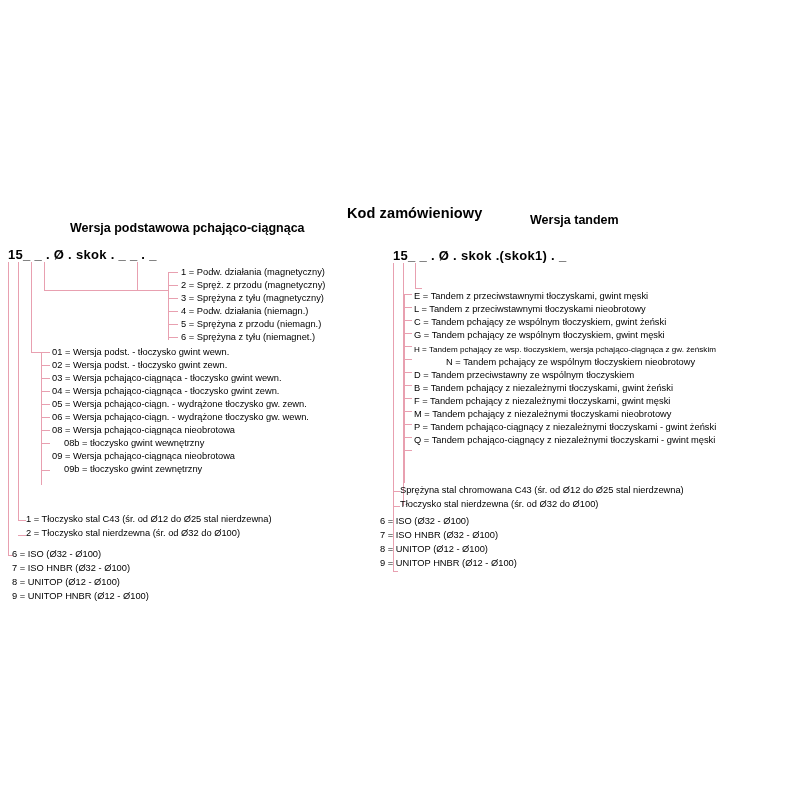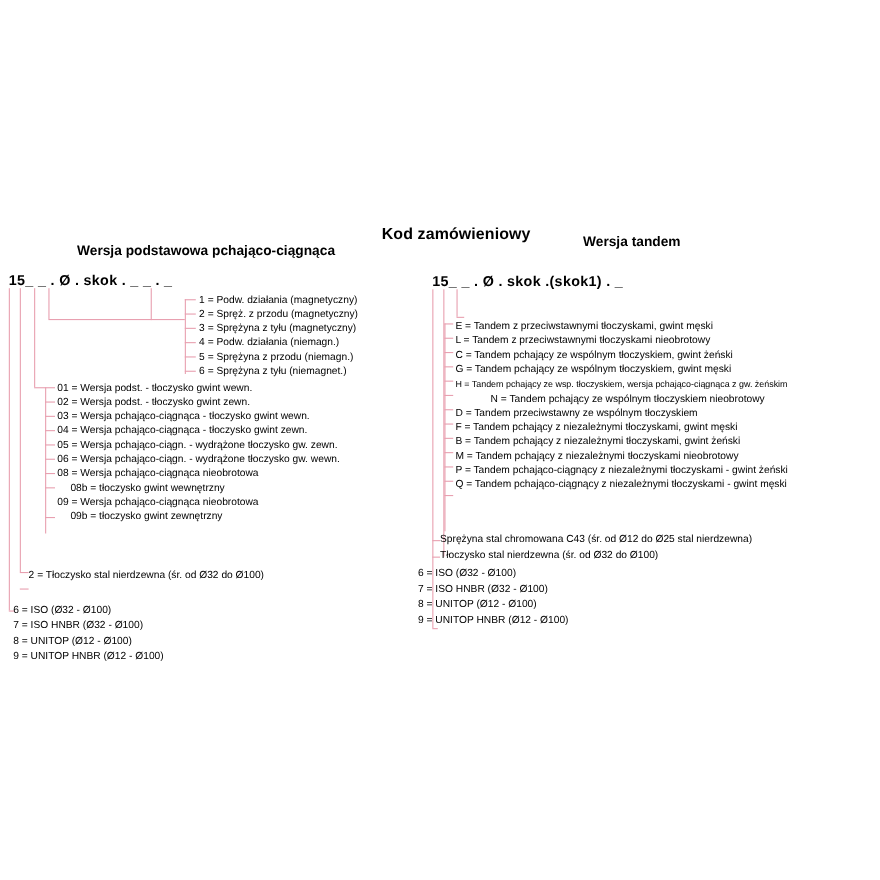--- a/index.html
+++ b/index.html
@@ -116,20 +116,21 @@
     <div class="txt" style="margin-top:2px;">06 =  Wersja pchająco-ciągn. - wydrążone tłoczysko gw. wewn.</div>
     <div class="txt" style="margin-top:2px;">08 =  Wersja pchająco-ciągnąca nieobrotowa</div>
     <div class="txt" style="margin-top:2px; margin-left:12px;">08b =  tłoczysko gwint wewnętrzny</div>
     <div class="txt" style="margin-top:2px;">09 =  Wersja pchająco-ciągnąca nieobrotowa</div>
     <div class="txt" style="margin-top:2px; margin-left:12px;">09b =  tłoczysko gwint zewnętrzny</div>
   </div>
 
   <div class="ln ln-h abs" style="left:18px; top:520px; width:8px;"></div>
   <div class="ln ln-h abs" style="left:18px; top:535px; width:8px;"></div>
   <div class="abs" style="left:26px; top:514px;">
+    <div class="txt">1 = Tłoczysko stal C43 (śr. od Ø12 do Ø25 stal nierdzewna)</div>
     <div class="txt" style="margin-top:3px;">2 = Tłoczysko stal nierdzewna (śr. od Ø32 do Ø100)</div>
   </div>
 
   <div class="ln ln-h abs" style="left:8px; top:555px; width:5px;"></div>
   <div class="abs" style="left:12px; top:549px;">
     <div class="txt">6 = ISO (Ø32 - Ø100)</div>
     <div class="txt" style="margin-top:3px;">7 = ISO HNBR (Ø32 - Ø100)</div>
     <div class="txt" style="margin-top:3px;">8 = UNITOP (Ø12 - Ø100)</div>
     <div class="txt" style="margin-top:3px;">9 = UNITOP HNBR (Ø12 - Ø100)</div>
   </div>
@@ -158,22 +159,22 @@
   <div class="ln ln-h abs" style="left:404px; top:450px; width:8px;"></div>
 
   <div class="abs" style="left:414px; top:289px;">
     <div class="txt" style="margin-top:2px;">E = Tandem z przeciwstawnymi tłoczyskami, gwint męski</div>
     <div class="txt" style="margin-top:2px;">L = Tandem z przeciwstawnymi tłoczyskami nieobrotowy</div>
     <div class="txt" style="margin-top:2px;">C = Tandem pchający ze wspólnym tłoczyskiem, gwint żeński</div>
     <div class="txt" style="margin-top:2px;">G = Tandem pchający ze wspólnym tłoczyskiem, gwint męski</div>
     <div class="txt-sm" style="margin-top:3px;">H = Tandem pchający ze wsp. tłoczyskiem, wersja pchająco-ciągnąca z gw. żeńskim</div>
     <div class="txt" style="margin-top:2px;padding-left:32px;">N = Tandem pchający ze wspólnym tłoczyskiem nieobrotowy</div>
     <div class="txt" style="margin-top:2px;">D = Tandem przeciwstawny ze wspólnym tłoczyskiem</div>
+    <div class="txt" style="margin-top:2px;">B = Tandem pchający z niezależnymi tłoczyskami, gwint żeński</div>
     <div class="txt" style="margin-top:2px;">F = Tandem pchający z niezależnymi tłoczyskami, gwint męski</div>
-    <div class="txt" style="margin-top:2px;">B = Tandem pchający z niezależnymi tłoczyskami, gwint żeński</div>
     <div class="txt" style="margin-top:2px;">M = Tandem pchający z niezależnymi tłoczyskami nieobrotowy</div>
     <div class="txt" style="margin-top:2px;">P = Tandem pchająco-ciągnący z niezależnymi tłoczyskami - gwint żeński</div>
     <div class="txt" style="margin-top:2px;">Q = Tandem pchająco-ciągnący z niezależnymi tłoczyskami - gwint męski</div>
   </div>
 
   <div class="ln ln-h abs" style="left:393px; top:491px; width:7px;"></div>
   <div class="ln ln-h abs" style="left:393px; top:506px; width:7px;"></div>
   <div class="abs" style="left:400px; top:485px;">
     <div class="txt">Sprężyna stal chromowana C43 (śr. od Ø12 do Ø25 stal nierdzewna)</div>
     <div class="txt" style="margin-top:3px;">Tłoczysko stal nierdzewna (śr. od Ø32 do Ø100)</div>

